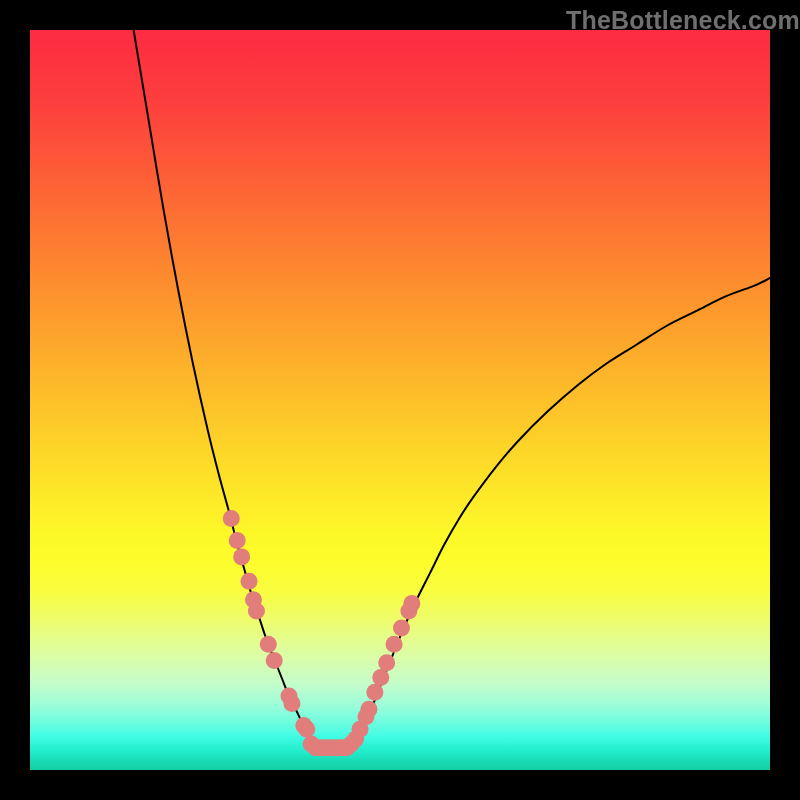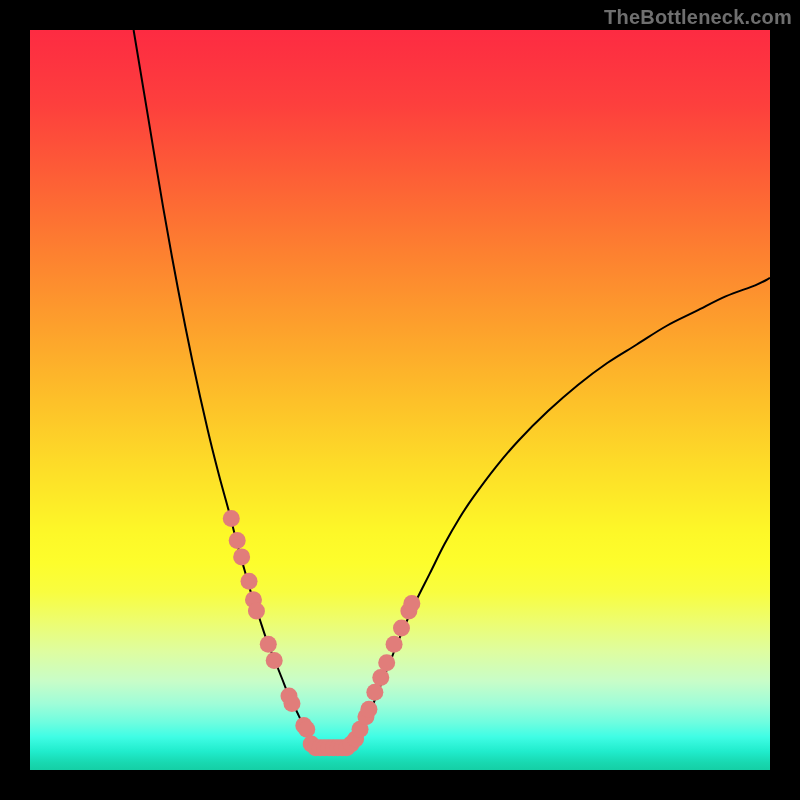--- a/index.html
+++ b/index.html
@@ -35,23 +35,23 @@
       #70fddf 93.5%,
       #40fde5 95.5%,
       #20eccc 97.5%,
       #18d8b0 99%,
       #15cfa5 100%
     );
   }
   .watermark {
     position: absolute;
     top: 6px;
-    right: 8px;
+    right: 0;
     font-family: Arial, Helvetica, sans-serif;
-    font-size: 20px;
+    font-size: 25px;
     font-weight: bold;
     color: #6f6f6f;
     letter-spacing: 0.2px;
   }
   svg.overlay {
     position: absolute;
     left: 30px;
     top: 30px;
     width: 740px;
     height: 740px;

